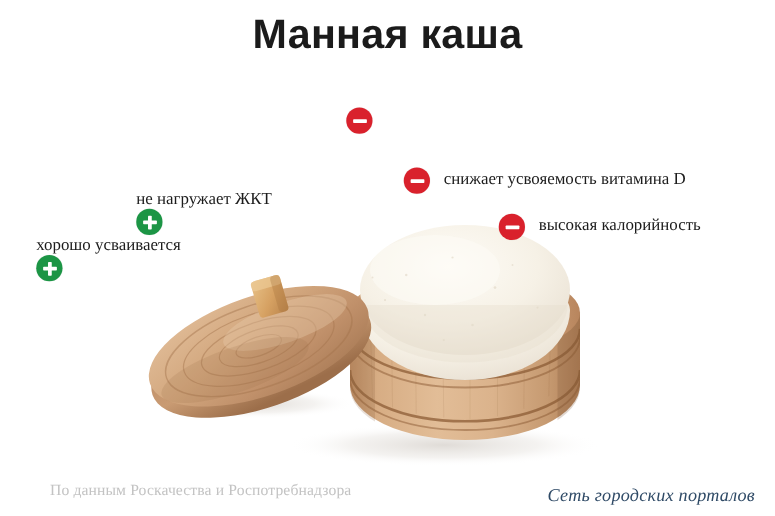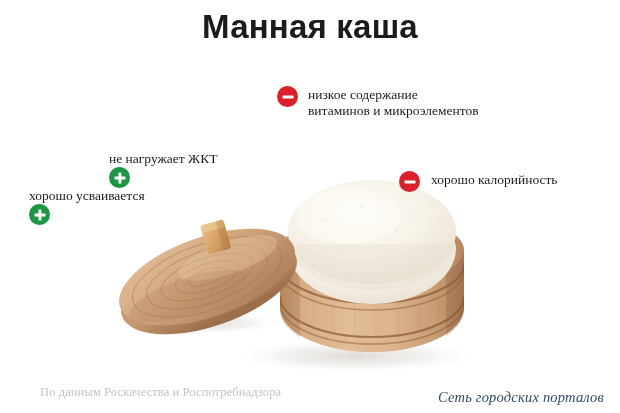--- a/index.html
+++ b/index.html
@@ -274,30 +274,34 @@
         <rect x="94" y="62" width="24" height="8" rx="3" fill="#eccb96" opacity="0.7"></rect>
         <rect x="110" y="62" width="8" height="30" rx="3" fill="#a9763f" opacity="0.35"></rect>
       </g>
     </g>
   </svg>
 
   <div class="bullet neg" id="neg-1">
     <span class="badge minus">
         <span class="bar-h"></span>
       </span>
-    <span class="bullet-text">низкое содержание
-витаминов и микроэлементов</span>
-  </div>
-
+  </div>
+
+  <div class="bullet neg" id="neg-2">
+    <span class="badge minus">
+        <span class="bar-h"></span>
+      </span>
+    <span class="bullet-text">снижает усвояемость витамина D</span>
+  </div>
 
   <div class="bullet neg" id="neg-3">
     <span class="badge minus">
         <span class="bar-h"></span>
       </span>
-    <span class="bullet-text">хорошо калорийность</span>
+    <span class="bullet-text">высокая калорийность</span>
   </div>
 
   <div class="bullet pos" id="pos-1">
     <span class="bullet-text">не нагружает ЖКТ</span>
     <span class="badge plus">
         <span class="bar-h"></span>
         <span class="bar-v"></span>
       </span>
   </div>
 

